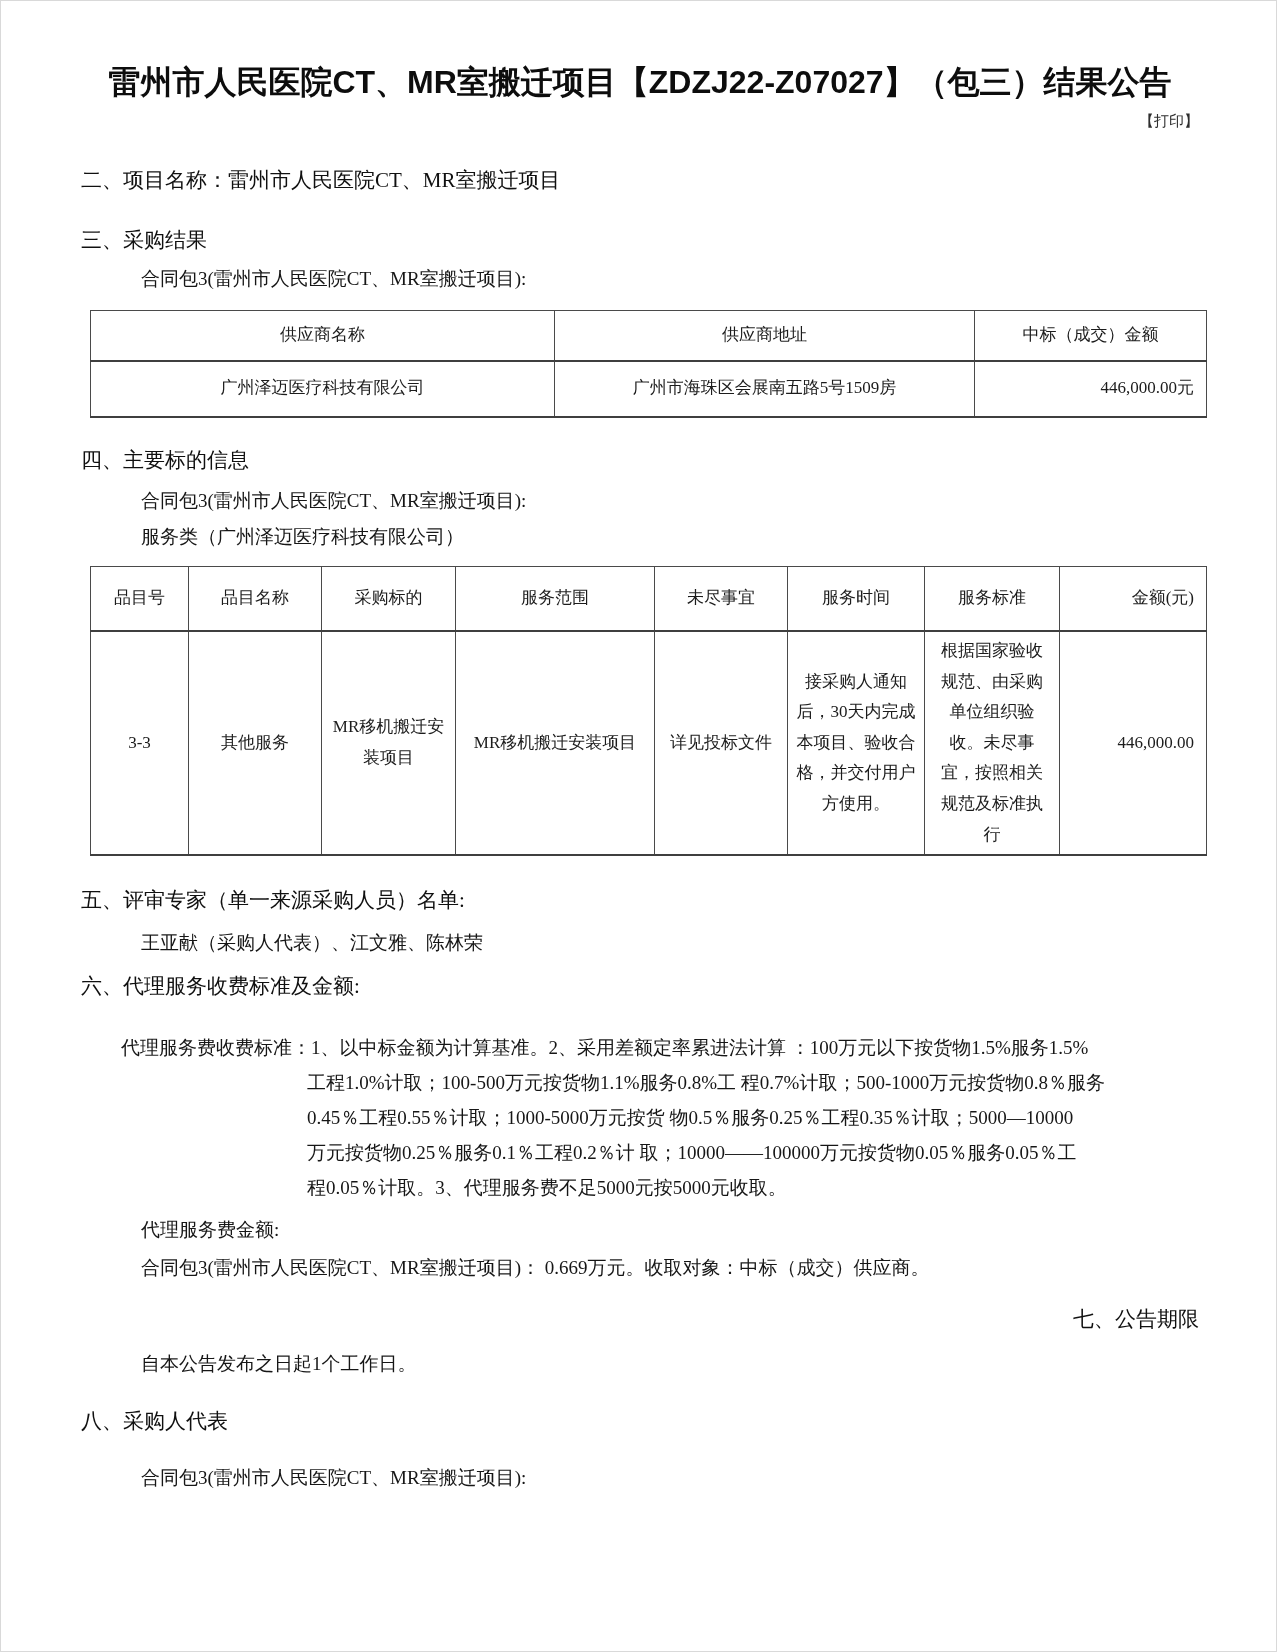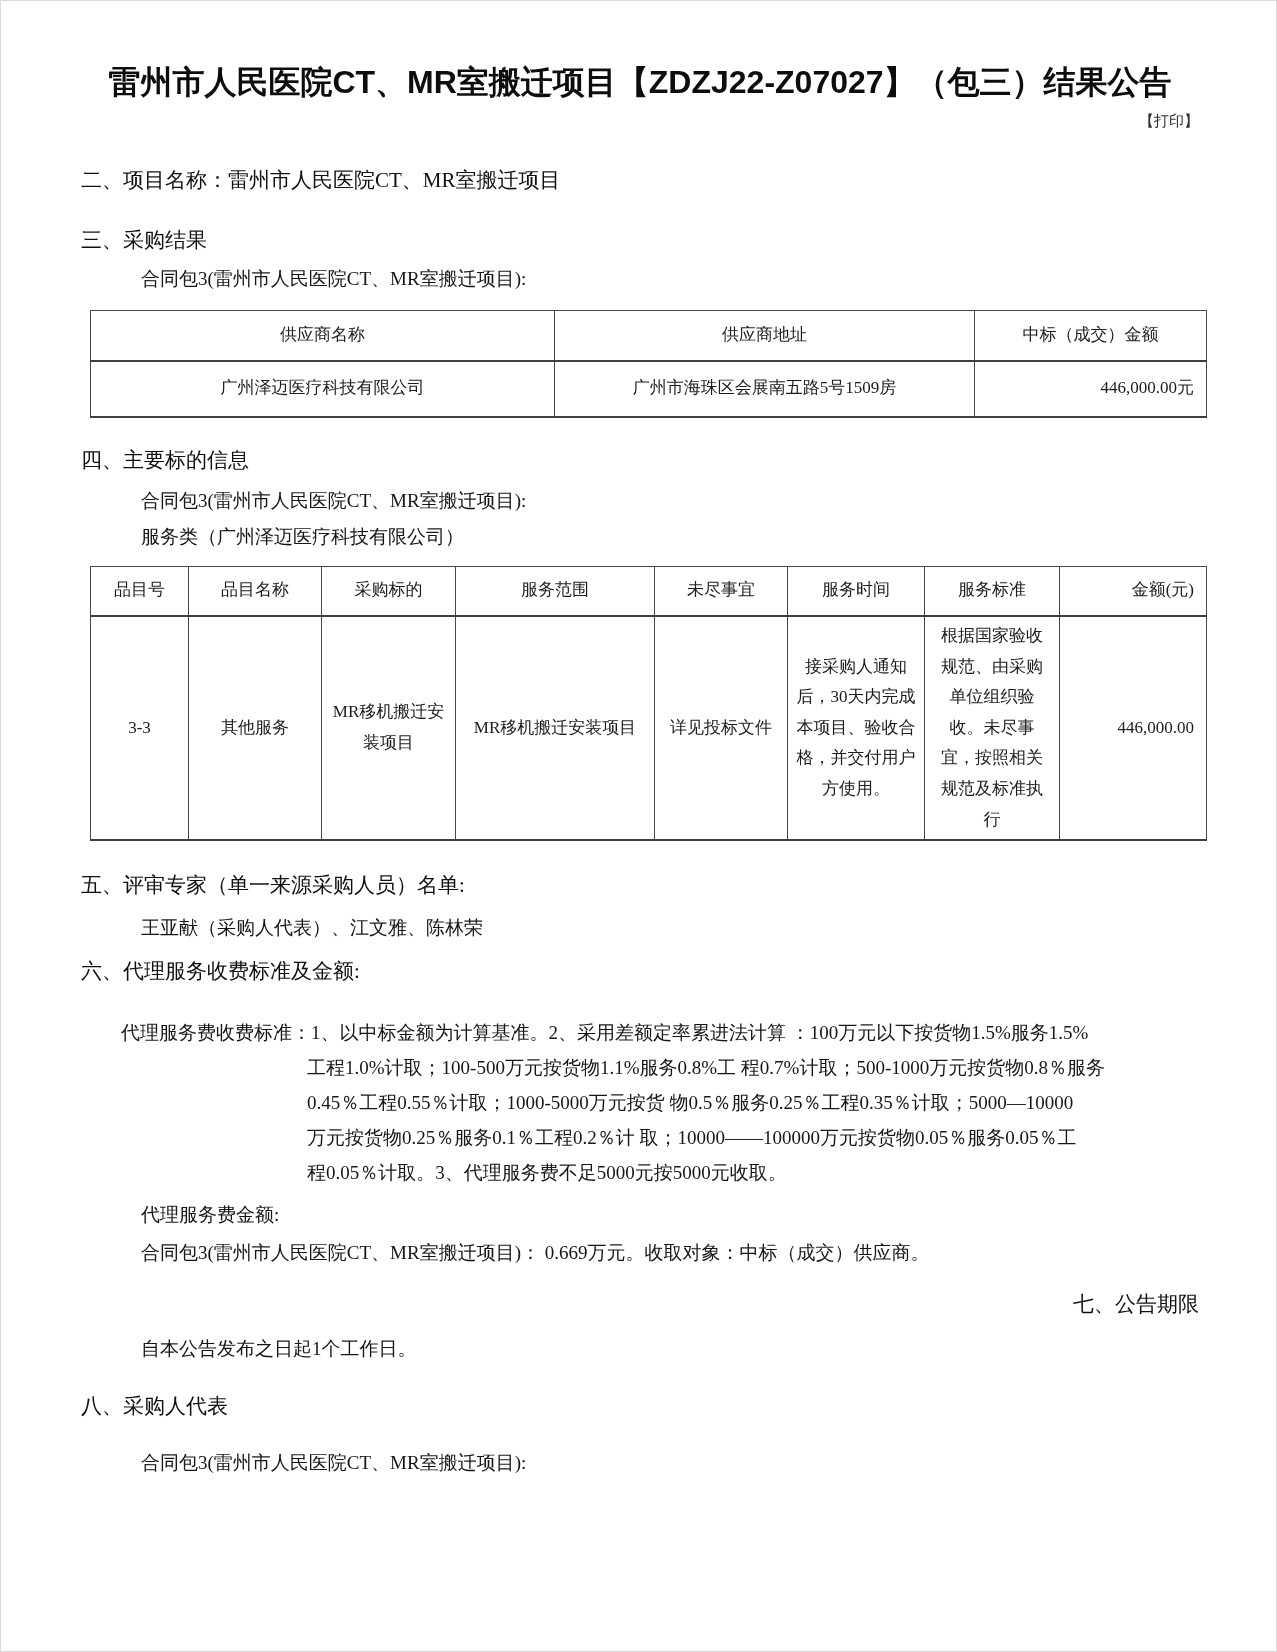--- a/index.html
+++ b/index.html
@@ -39,21 +39,21 @@
     border:1px solid #4a4a4a;
     font-weight:normal;font-size:17px;color:#1c1c1c;
     text-align:center;vertical-align:middle;
     padding:4px 8px;box-sizing:border-box;
     line-height:1.8;
     word-break:break-all;
   }
   table.doc-table thead th{border-bottom:2px solid #3f3f3f;}
   table.result-table thead th{height:50px;}
   table.result-table tbody td{height:56px;}
-  table.subject-table thead th{height:50px;font-family:Liberation Serif, serif;}
+  table.subject-table thead th{height:65px;font-family:Liberation Serif, serif;}
   table.subject-table tbody td{height:195px;}
   .cell-amount{text-align:right !important;padding-right:12px !important;}
 
   .fee-par{margin:30px 0 0 40px;}
   .fee-line{font-size:19px;line-height:35px;margin-left:186px;color:#161616;}
   .fee-line.first{margin-left:0;}
 </style>
 </head>
 <body>
 

